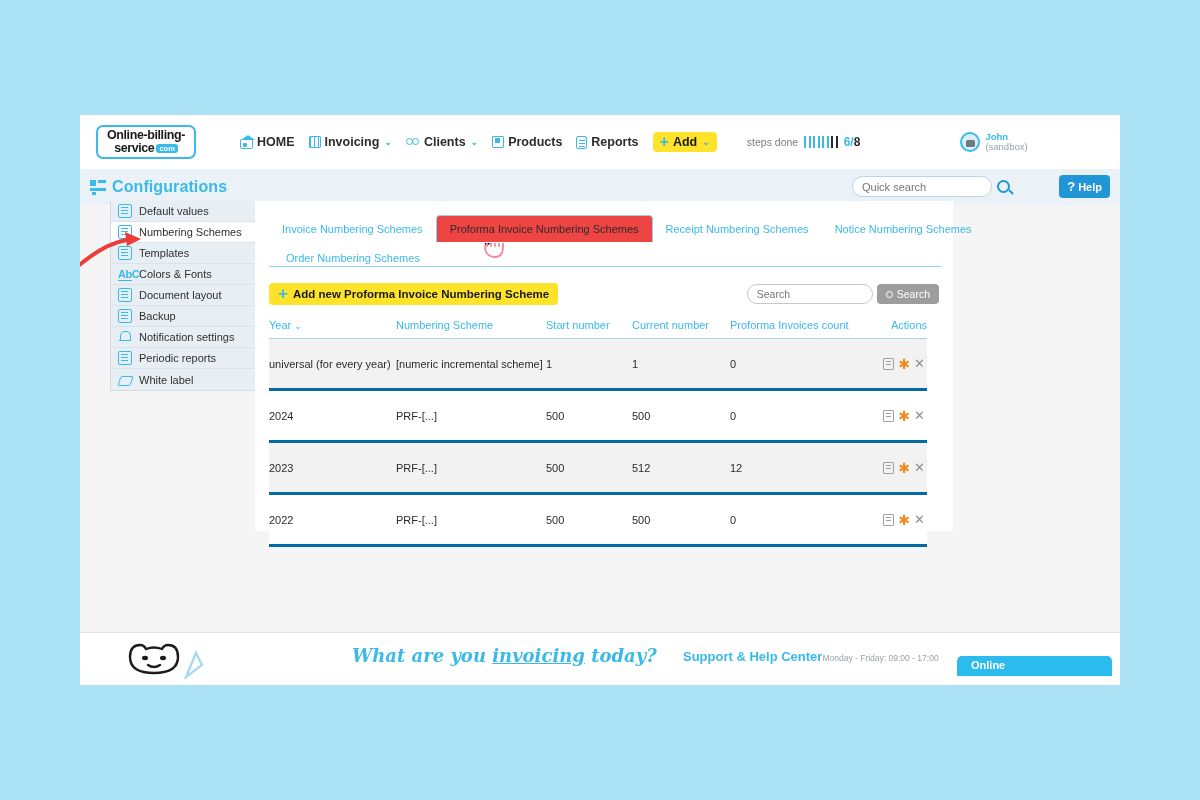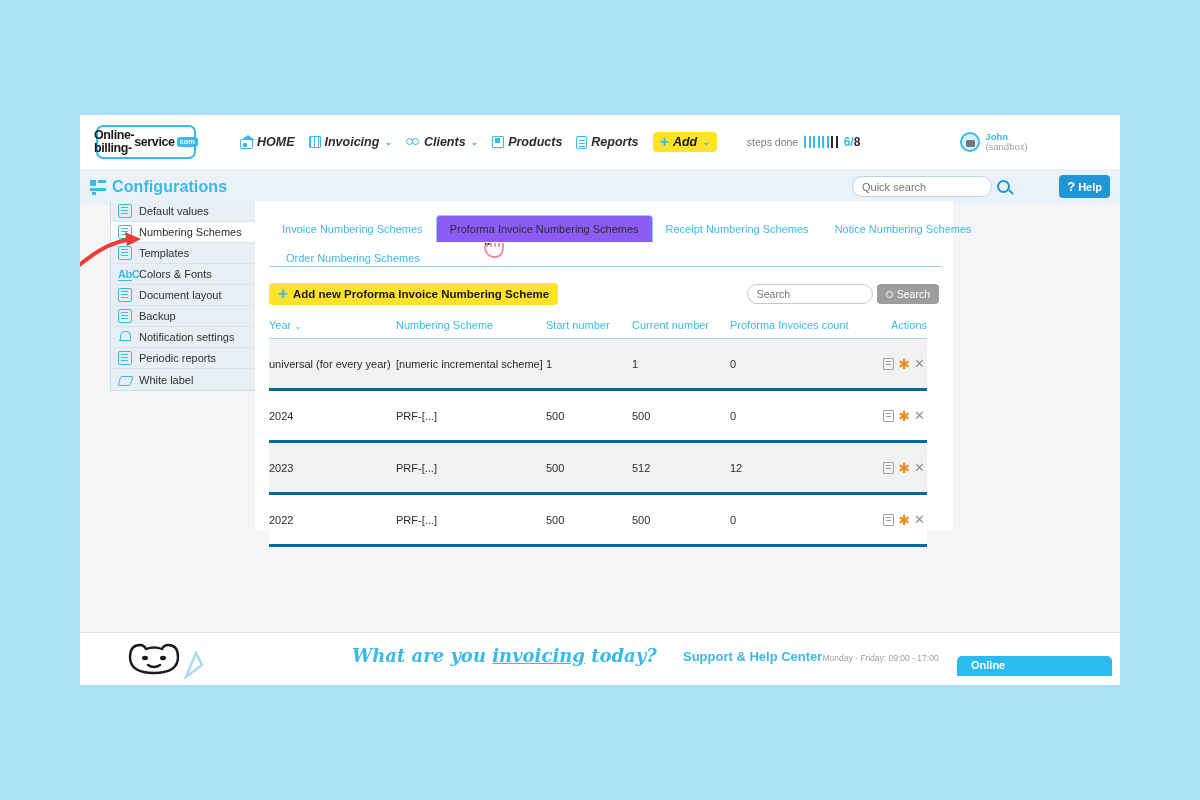--- a/index.html
+++ b/index.html
@@ -19,35 +19,35 @@
   .topbar {
     height: 54px; background: #ffffff;
     display: flex; align-items: center;
     padding: 0 10px;
     position: relative;
   }
   .logo {
     width: 100px; height: 34px; margin-left: 6px;
     border: 2px solid #3bb9e8; border-radius: 7px;
     background: #fff;
-    display: flex; flex-direction: row;
+    display: flex; flex-direction: column;
     align-items: center; justify-content: center;
     line-height: 1.02;
   }
   .logo .l1 { font-size: 12.5px; font-weight: bold; color: #1a1a1a; letter-spacing: -.4px; }
   .logo .l2 { font-size: 12.5px; font-weight: bold; color: #1a1a1a; letter-spacing: -.4px; display:flex; align-items:center; gap:2px;}
   .logo .dotcom {
     background: #3bb9e8; color: #fff; font-size: 7.5px;
     border-radius: 3px; padding: 1px 3px; font-weight: bold; letter-spacing: 0;
   }
   .mainnav { display: flex; align-items: center; gap: 14px; margin-left: 44px; }
   .navitem {
     display: flex; align-items: center; gap: 4px;
     font-size: 12.5px; font-weight: bold; color: #2c2c2c;
-    cursor: pointer; white-space: nowrap; font-style: italic;
+    cursor: pointer; white-space: nowrap;
   }
   .navitem.add {
     background: #ffe32b; border-radius: 4px;
     padding: 3px 7px; color: #1a1a1a;
   }
   .caret { font-size: 9px; color: #3bb9e8; margin-left: 1px; }
   .navicon { width: 14px; height: 13px; display:inline-block; position: relative; }
   
   .ic-home { border: 1.6px solid #3bb9e8; border-radius: 2px; width:13px; height:10px; margin-top:3px;}
   .ic-home:before{content:""; position:absolute; left:2px; top:3px; width:4px; height:4px; background:#3bb9e8; border-radius:1px;}
@@ -145,21 +145,21 @@
   .content {
     position:absolute; left:175px; top:-4px;
     width: 698px; height: 330px; background:#fff;
   }
   .tabs { padding: 14px 0 0 14px; }
   .tabrow { display:flex; align-items:flex-end; gap:0; }
   .tab {
     font-size:11px; color:#3bb9e8; padding:7px 13px; cursor:pointer; white-space:nowrap;
   }
   .tab.active {
-    color:#2b2b2b; background:#8b5cf6;
+    color:#2b2b2b; background:#ef4444;
     border:1px solid #8fd4ee; border-bottom:1px solid #fff;
     border-radius:4px 4px 0 0; position:relative; z-index:2; margin-bottom:-1px;
     font-weight:normal;
   }
   .tabline { border-bottom:1px solid #8fd4ee; margin-top:0; width:672px; }
   .tabrow2 { padding: 6px 0 0 4px; }
   .tabrow2 .tab { padding:4px 13px; }
   .toolbar { display:flex; align-items:center; margin:16px 14px 0 14px; position:relative; }
   .addbtn {
     background:#ffe32b; border-radius:4px; padding:5px 9px;

